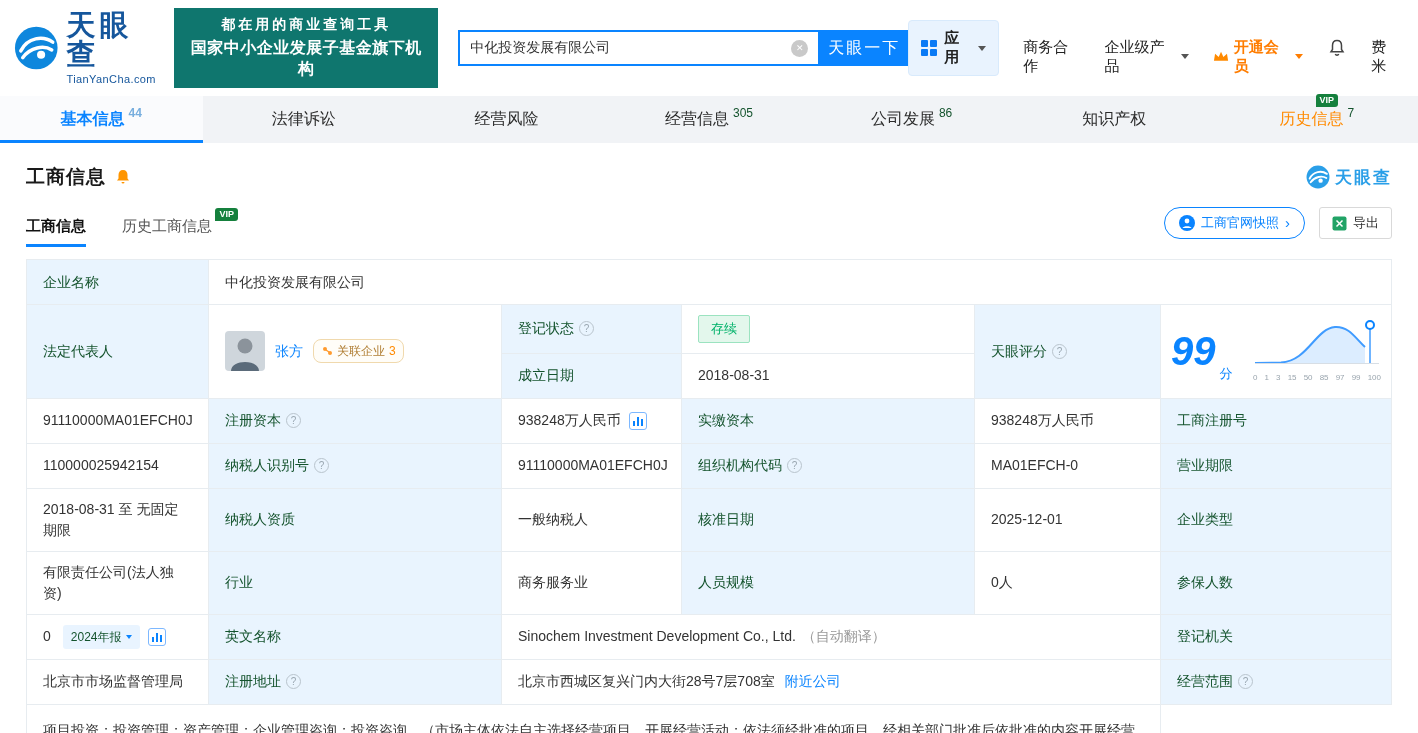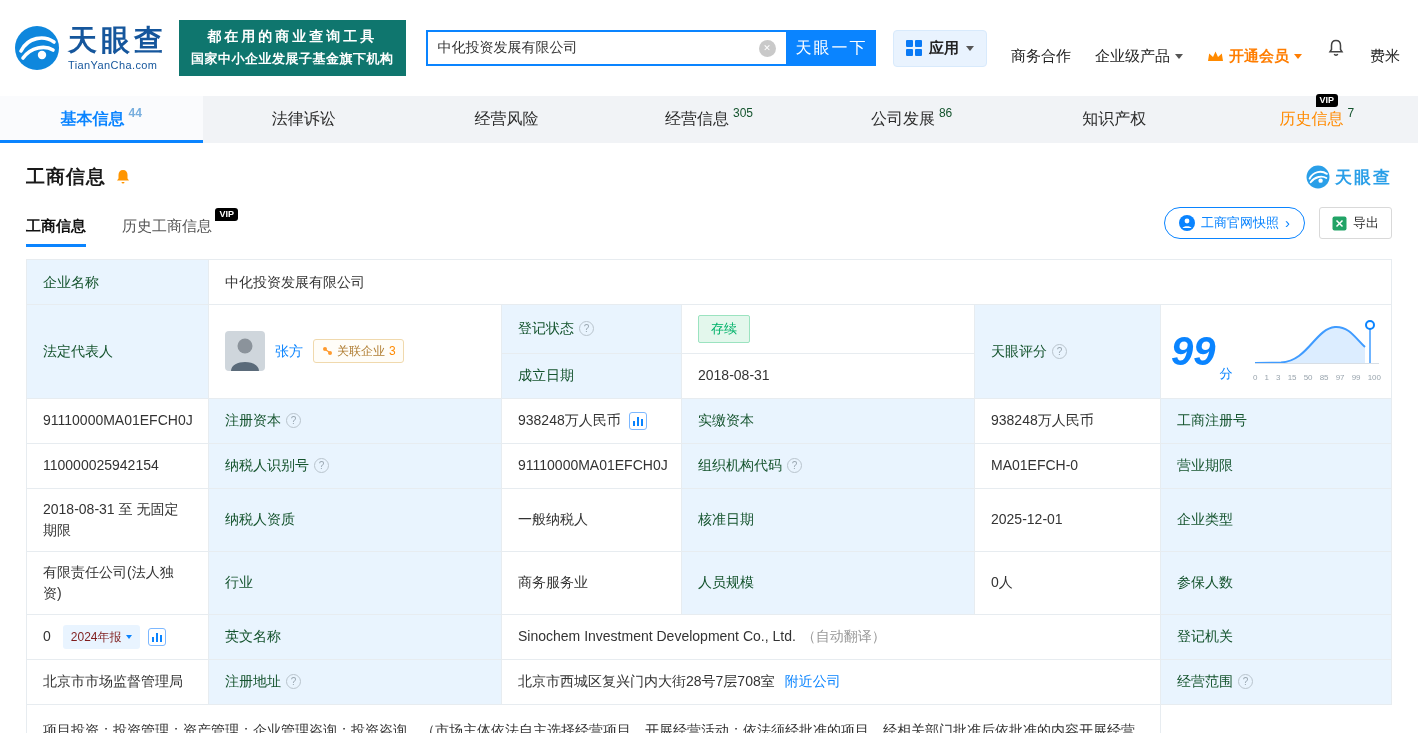--- a/index.html
+++ b/index.html
@@ -9,21 +9,21 @@
     font-family:"Liberation Sans","DejaVu Sans",sans-serif; color:#333;
   }
   
   .topbar { display:flex; align-items:center; height:96px; padding:0 18px 0 14px; }
   .logo { display:flex; align-items:center; gap:8px; cursor:pointer; }
   .logo svg { display:block; }
   .logo-cn { font-size:29px; font-weight:bold; color:#15569c; letter-spacing:4px; line-height:1; }
   .logo-en { font-size:11px; color:#15569c; margin-top:4px; letter-spacing:.4px; }
   .slogan { margin-left:12px; background:#0f766e; color:#fff; text-align:center; padding:8px 12px; }
   .slogan-l1 { font-size:14px; font-weight:bold; letter-spacing:3px; }
-  .slogan-l2 { font-size:13px; font-weight:bold; margin-top:4px; letter-spacing:.5px; }
+  .slogan-l2 { font-size:16px; font-weight:bold; margin-top:4px; letter-spacing:.5px; }
   .search { margin-left:20px; }
   .search-tabs { display:flex; gap:22px; align-items:center; height:22px; margin-bottom:5px; }
   .search-tab { font-size:13px; color:#222; padding:2px 9px; cursor:pointer; border-radius:2px; }
   .search-tab.active { background:#0a84ff; color:#fff; }
   .search-row { display:flex; }
   .search-box { width:362px; height:36px; border:2px solid #0a84ff; display:flex; align-items:center; padding:0 10px; background:#fff; }
   .search-input { flex:1; border:0; outline:0; font-size:14px; color:#333; font-family:inherit; }
   .clear { width:17px; height:17px; border-radius:50%; background:#c9c9c9; color:#fff; display:flex; align-items:center; justify-content:center; cursor:pointer; flex:none; }
   .clear::before { content:"✕"; font-size:9px; }
   .search-btn { width:88px; height:36px; background:#0a84ff; color:#fff; border:0; font-size:16px; cursor:pointer; font-family:inherit; letter-spacing:2px; }
@@ -38,21 +38,21 @@
   .bell-btn { cursor:pointer; display:inline-flex; }
   
   .nav { display:flex; height:47px; background:#f1f3f6; }
   .nav-tab { flex:1; position:relative; display:flex; align-items:center; justify-content:center; font-size:16px; color:#2b2b2b; cursor:pointer; }
   .tab-rel { position:relative; display:inline-flex; align-items:center; }
   .cnt { font-size:12px; color:#14532d; margin-left:4px; position:relative; top:-7px; }
   .cnt.blue { color:#77aede; }
   .nav-tab.active { color:#0a84ff; font-weight:bold; background:#fafbfd; }
   .nav-tab.active::after { content:""; position:absolute; left:0; bottom:0; width:100%; height:3px; background:#0a84ff; }
   .nav-tab.orange { color:#ff8a00; }
-  .vip-badge { background:#000000; color:#fff; font-size:9px; font-weight:bold; padding:2px 4px; border-radius:3px 3px 3px 0; line-height:1; font-style:normal; }
+  .vip-badge { background:#15803d; color:#fff; font-size:9px; font-weight:bold; padding:2px 4px; border-radius:3px 3px 3px 0; line-height:1; font-style:normal; }
   .nav-vip { position:absolute; top:-15px; right:16px; }
   
   .section { padding:0 26px; }
   .sec-head { display:flex; align-items:center; margin-top:20px; height:28px; }
   .sec-title { font-size:19px; font-weight:bold; color:#1a1a1a; letter-spacing:1px; }
   .bell-tag { margin-left:8px; cursor:pointer; display:inline-flex; }
   .sec-logo { margin-left:auto; display:flex; align-items:center; gap:5px; }
   .sec-logo .t { color:#2a9fe8; font-size:17px; font-weight:bold; letter-spacing:2px; }
   .subbar { display:flex; align-items:flex-end; margin-top:16px; }
   .subtab { position:relative; margin-right:36px; padding-bottom:11px; font-size:15px; color:#555; cursor:pointer; }
@@ -73,28 +73,28 @@
   .sp3 { grid-column:span 3; }
   .rs2 { grid-row:span 2; }
   .help { width:15px; height:15px; border:1px solid #b9c4cd; border-radius:50%; color:#9aa7b1; font-size:10px; display:inline-flex; align-items:center; justify-content:center; flex:none; cursor:pointer; }
   .help::before { content:"?"; }
   .badge-green { background:#e3f7ec; color:#00b26a; border:1px solid #9be3c0; padding:3px 12px; font-size:13px; border-radius:2px; }
   .blink { color:#0a84ff; cursor:pointer; }
   .ml { margin-left:10px; }
   .gray { color:#999; margin-left:6px; }
   .legal { gap:10px; }
   .avatar { width:40px; height:40px; border-radius:4px; overflow:hidden; flex:none; display:inline-flex; cursor:pointer; }
-  .rel-tag { display:inline-flex; align-items:center; gap:4px; border:1px solid #f0d9ad; background:#fffdf8; border-radius:3px; padding:2px 7px; font-size:12px; color:#b07e33; cursor:pointer; }
+  .rel-tag { display:inline-flex; align-items:center; gap:4px; border:1px solid #f0d9ad; background:#fffdf8; border-radius:8px; padding:2px 7px; font-size:12px; color:#b07e33; cursor:pointer; }
   .rel-tag b { color:#ff8a00; font-weight:normal; }
   .score-cell { gap:4px; padding:8px 10px; }
   .score-num { font-size:40px; font-weight:bold; font-style:italic; color:#0a84ff; line-height:1; }
   .score-unit { font-size:13px; color:#0a84ff; align-self:flex-end; margin-bottom:6px; }
   .score-chart { margin-left:auto; width:128px; }
   .ticks { display:flex; justify-content:space-between; font-size:8px; color:#9aa5ae; margin-top:1px; }
-  .year-tag { display:inline-flex; align-items:center; gap:4px; background:#e9f4ff; color:#7f1d1d; font-size:12px; padding:3px 8px; border-radius:3px; margin-left:12px; cursor:pointer; }
+  .year-tag { display:inline-flex; align-items:center; gap:4px; background:#e9f4ff; color:#14532d; font-size:12px; padding:3px 8px; border-radius:3px; margin-left:12px; cursor:pointer; }
   .mini-caret { width:0; height:0; border-left:3.5px solid transparent; border-right:3.5px solid transparent; border-top:4px solid #0a84ff; }
   .chart-ic { width:18px; height:18px; border:1px solid #7db8ff; border-radius:3px; display:inline-flex; align-items:flex-end; justify-content:center; gap:2px; padding:3px; margin-left:8px; cursor:pointer; }
   .chart-ic i { width:2.5px; background:#0a84ff; display:block; }
   .chart-ic .b1 { height:5px; } .chart-ic .b2 { height:9px; } .chart-ic .b3 { height:7px; }
   .scope { line-height:1.9; padding:12px 16px; }
 </style>
 </head>
 <body>
 
 <div class="topbar">

